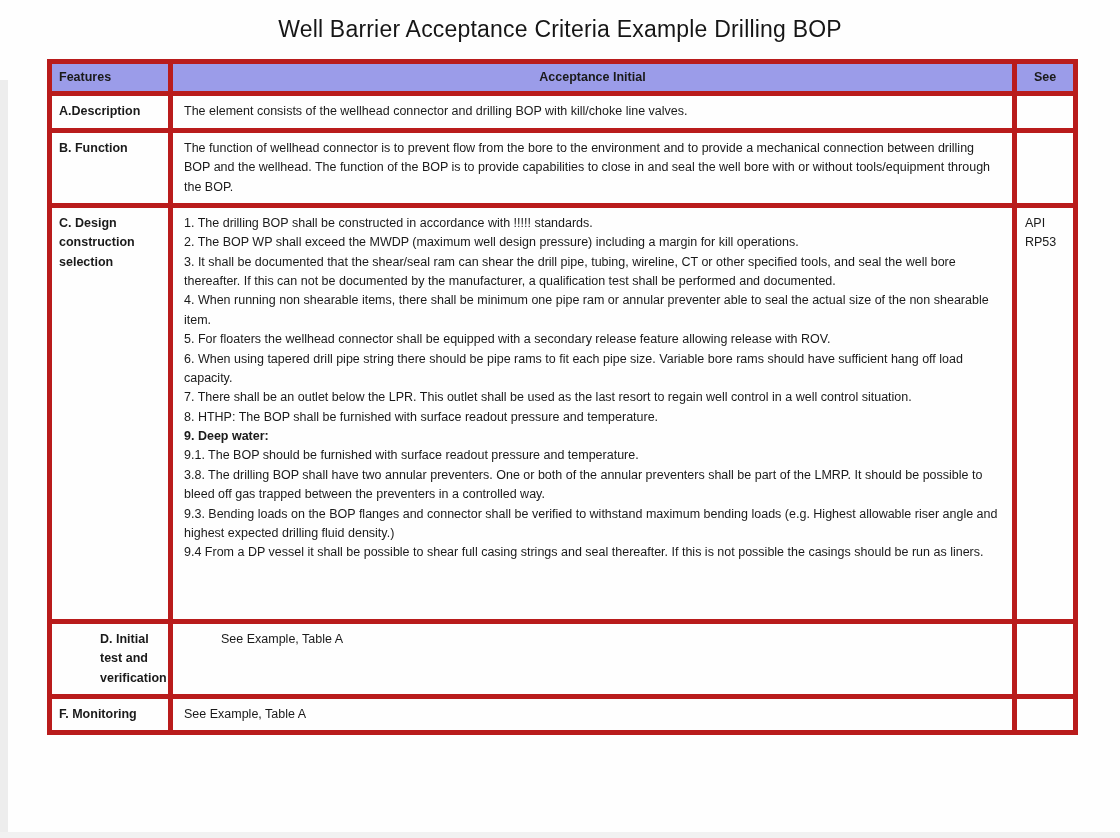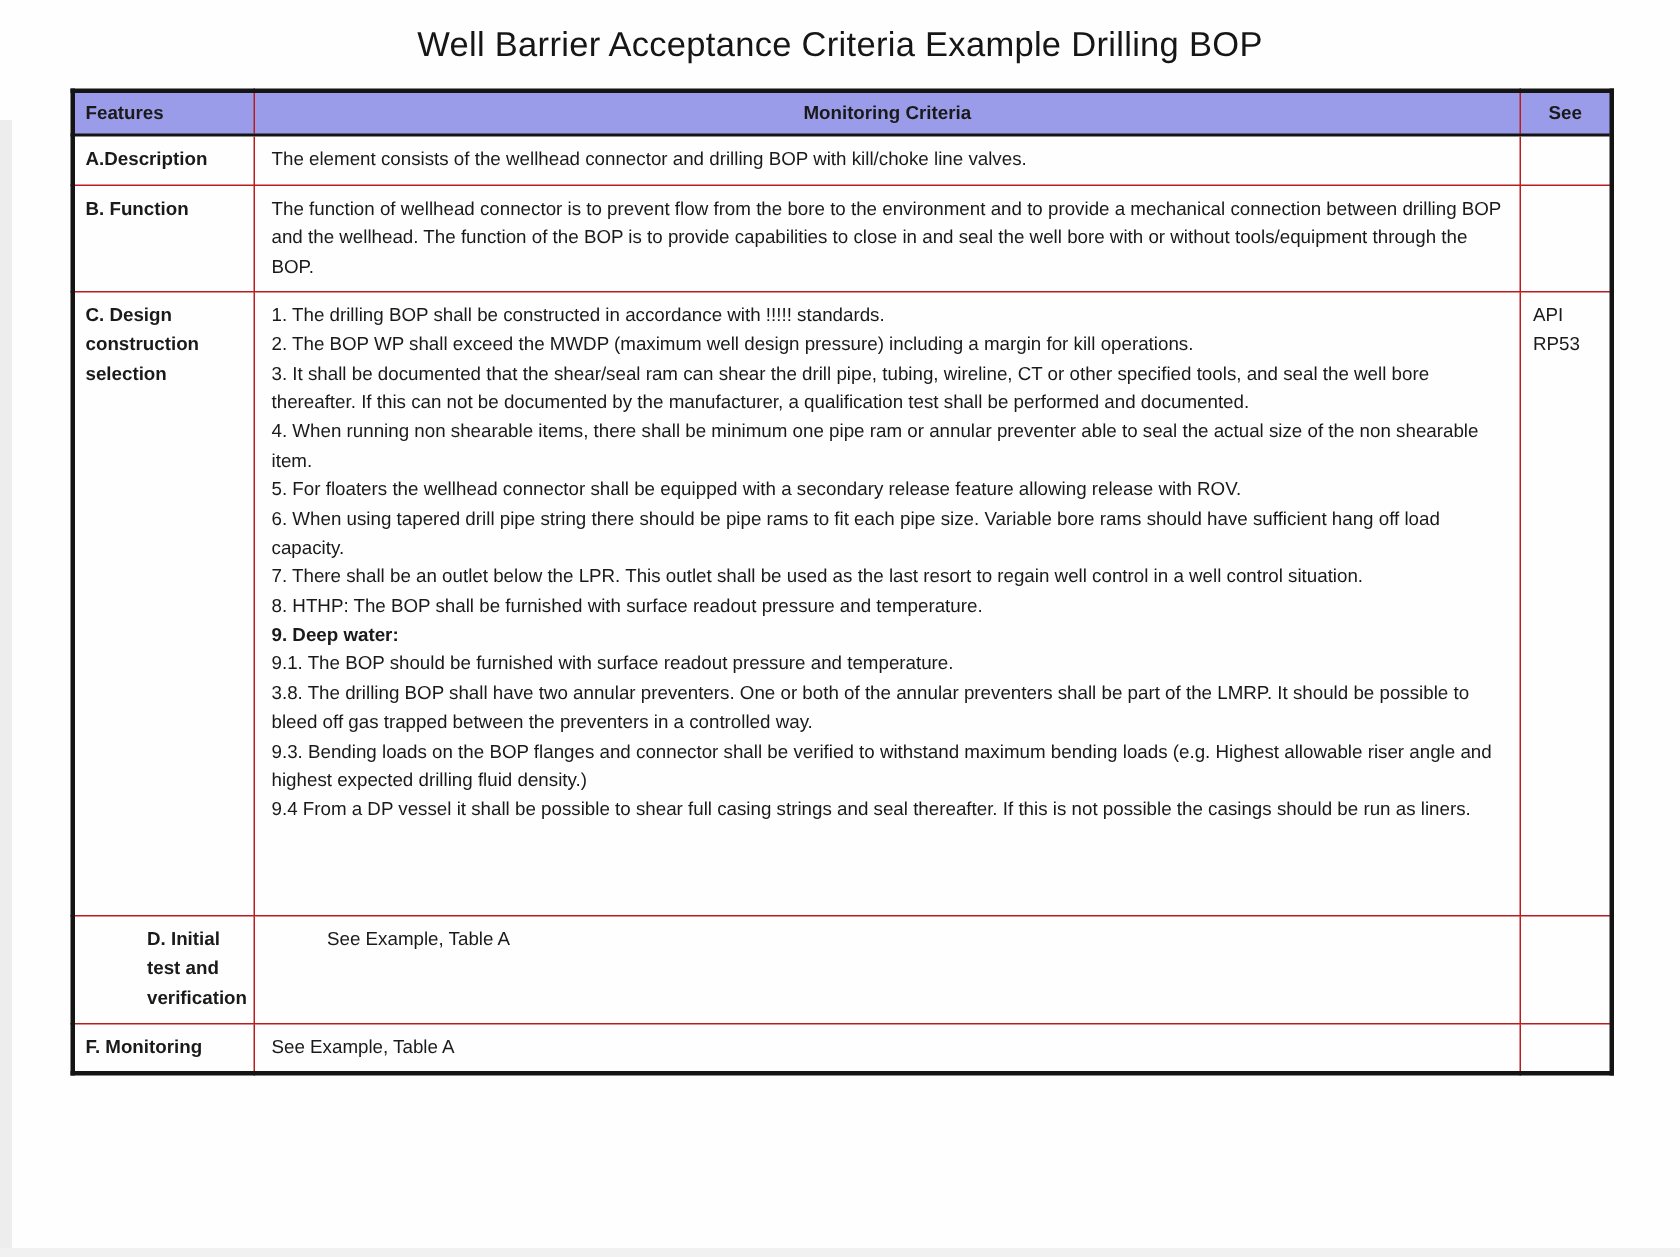--- a/index.html
+++ b/index.html
@@ -35,21 +35,21 @@
     border-collapse: collapse;
     table-layout: fixed;
     width: 1026px;
     margin: 16px 0 0 47px;
     border: 3px solid #141414;
   }
   col.c-feature { width: 121px; }
   col.c-criteria { width: 844px; }
   col.c-see { width: 61px; }
   th, td {
-    border: 1px solid #b91c1c;
+    border: 5px solid #b91c1c;
     vertical-align: top;
     font-size: 12.5px;
     line-height: 1.55;
   }
   thead th {
     background: var(--header-bg, #9b9ce9);
     border-bottom: 2px solid #141414;
     font-weight: 700;
     height: 28px;
     padding: 4px 7px;
@@ -91,21 +91,21 @@
 
   <table class="bop-table">
     <colgroup>
       <col class="c-feature">
       <col class="c-criteria">
       <col class="c-see">
     </colgroup>
     <thead>
       <tr>
         <th class="col-feature">Features</th>
-        <th class="col-criteria">Monitoring Criteria</th>
+        <th class="col-criteria">Acceptance Initial</th>
         <th class="col-see">See</th>
       </tr>
     </thead>
     <tbody id="table-body">
         <tr>
           <td class="feature-cell">A.Description</td>
           <td class="criteria-cell">
             <div class="para">The element consists of the wellhead connector and drilling BOP with kill/choke line valves.</div>
           </td>
           <td class="see-cell"></td>

